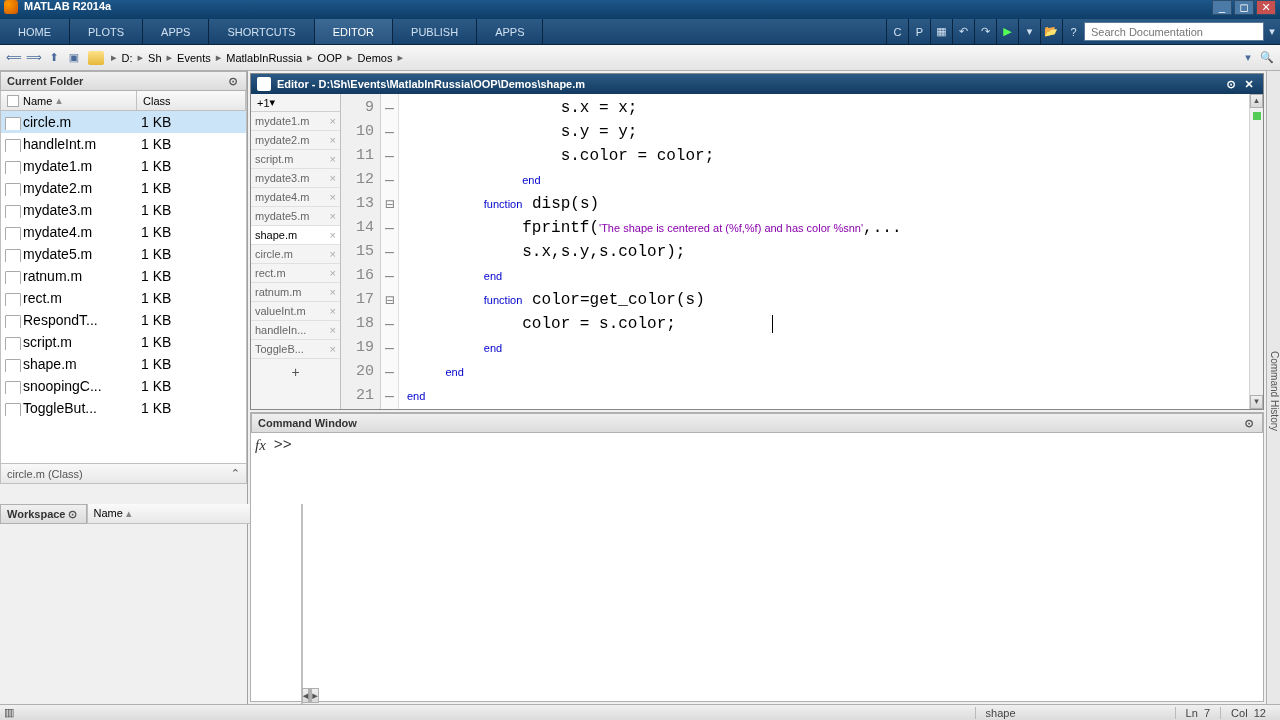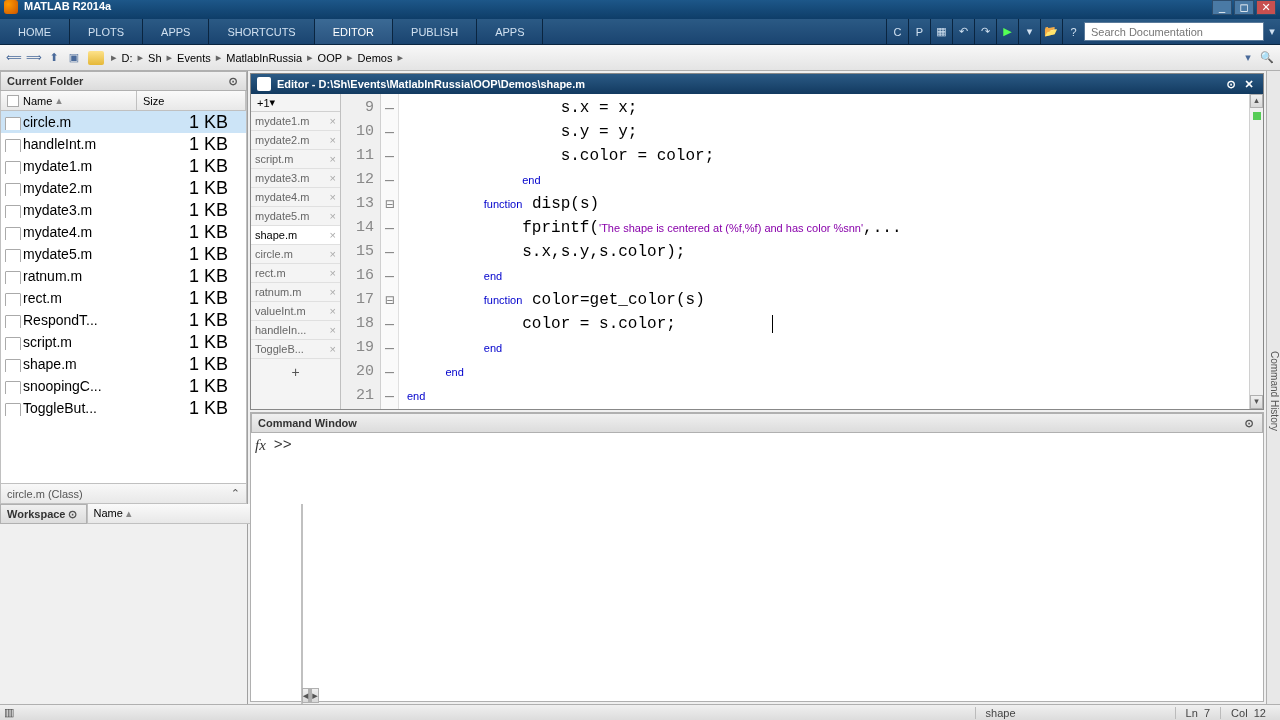--- a/index.html
+++ b/index.html
@@ -23,37 +23,37 @@
 .pathbar { height: 26px; background: linear-gradient(#f8f8f8, #e4e4e4); border-bottom: 1px solid #b0b0b0; display: flex; align-items: center; padding: 0 4px; }
 .pathbar .nav-btn { width: 20px; height: 18px; display: flex; align-items: center; justify-content: center; cursor: pointer; color: #4a6a9a; }
 .pathbar .folder-icon { width: 16px; height: 14px; background: linear-gradient(#fde28a, #e5b838); border-radius: 2px; margin: 0 4px; }
 .pathbar .crumb { padding: 0 2px; cursor: pointer; }
 .pathbar .sep { color: #666; padding: 0 3px; }
 .pathbar .spacer { flex: 1; }
 .pathbar .mag { width: 18px; text-align: center; cursor: pointer; color: #555; }
 
 .main { display: flex; height: calc(720px - 19px - 26px - 26px - 16px); }
 
-.left-col { width: 248px; display: flex; flex-direction: column; border-right: 1px solid #a0a0a0; }
+.left-col { width: 248px; display: flex; flex-direction: column; border-right: 1px solid #a0a0a0; gap: 20px; }
 
 .panel-header { height: 20px; background: linear-gradient(#f0f0f0, #dcdcdc); border: 1px solid #b0b0b0; display: flex; align-items: center; padding: 0 6px; font-weight: bold; color: #333; }
 .panel-header .sp { flex: 1; }
 .panel-header .dd { width: 14px; text-align: center; cursor: pointer; color: #555; }
 
 .current-folder { flex: 1; display: flex; flex-direction: column; min-height: 0; }
 .cf-header-row { height: 20px; background: linear-gradient(#fafafa, #e8e8e8); border: 1px solid #c0c0c0; border-top: none; display: flex; }
 .cf-header-row .col { border-right: 1px solid #c0c0c0; padding: 3px 6px; display: flex; align-items: center; gap: 4px; }
 .cf-header-row .col-name { width: 136px; }
 .cf-header-row .col-size { flex: 1; }
 .cf-list { flex: 1; overflow-y: auto; background: #fff; border: 1px solid #c0c0c0; border-top: none; }
 .cf-row { display: flex; height: 22px; align-items: center; }
 .cf-row.sel { background: #cce4f7; }
 .cf-row .fname { width: 136px; padding-left: 22px; position: relative; font-size: 14px; white-space: nowrap; overflow: hidden; }
 .cf-row .fname::before { content: ''; position: absolute; left: 4px; top: 3px; width: 14px; height: 14px; background: #fff; border: 1px solid #aaa; border-radius: 1px; }
-.cf-row .fsize { flex: 1; padding-left: 4px; font-size: 18px; margin-left: 48px; }
+.cf-row .fsize { flex: 1; padding-left: 4px; font-size: 14px; }
 
 .detail-bar { height: 20px; background: linear-gradient(#f8f8f8, #e8e8e8); border: 1px solid #c0c0c0; border-top: none; padding: 3px 6px; color: #555; display: flex; align-items: center; }
 .detail-bar .sp { flex: 1; }
 
 .workspace { height: 200px; display: flex; }
 .ws-header-row { height: 20px; background: linear-gradient(#fafafa, #e8e8e8); border: 1px solid #c0c0c0; border-top: none; display: flex; }
 .ws-header-row .col { border-right: 1px solid #c0c0c0; padding: 3px 6px; }
 .ws-header-row .col-name { width: 172px; }
 .ws-header-row .col-value { flex: 1; }
 .ws-body { flex: 1; background: #fff; border: 1px solid #c0c0c0; border-top: none; position: relative; }
@@ -175,21 +175,21 @@
         <span>Current Folder</span>
         <span class="sp"></span>
         <span class="dd">⊙</span>
       </div>
       <div class="cf-header-row">
         <div class="col col-name">
           <span style="width:12px;height:12px;border:1px solid #aaa;background:#fff"></span>
           <span>Name</span>
           <span style="color:#888">▴</span>
         </div>
-        <div class="col col-size">Size</div>
+        <div class="col col-size">Class</div>
       </div>
       <div class="cf-list" id="cf-list">
           <div class="cf-row sel">
             <div class="fname">circle.m</div>
             <div class="fsize">1 KB</div>
           </div>
           <div class="cf-row">
             <div class="fname">handleInt.m</div>
             <div class="fsize">1 KB</div>
           </div>

